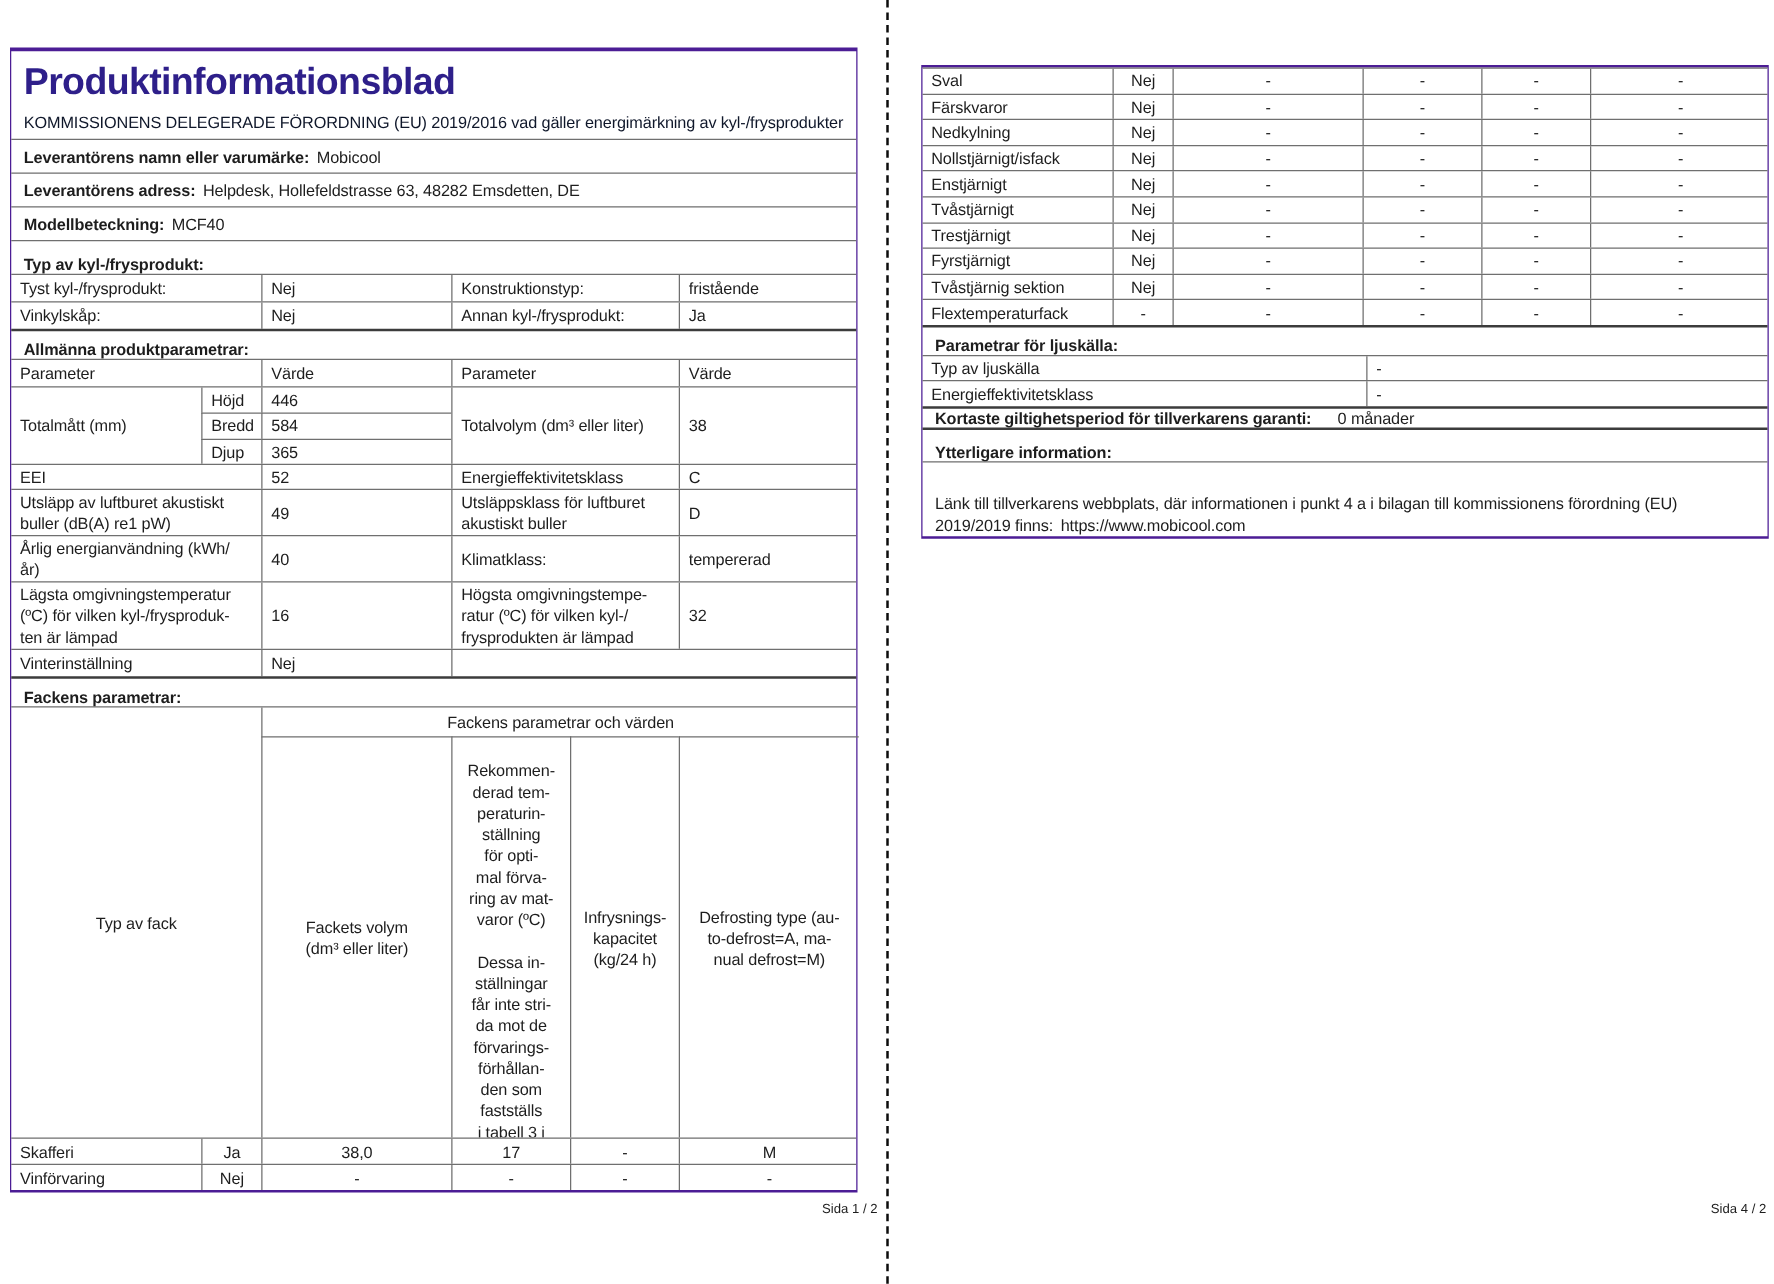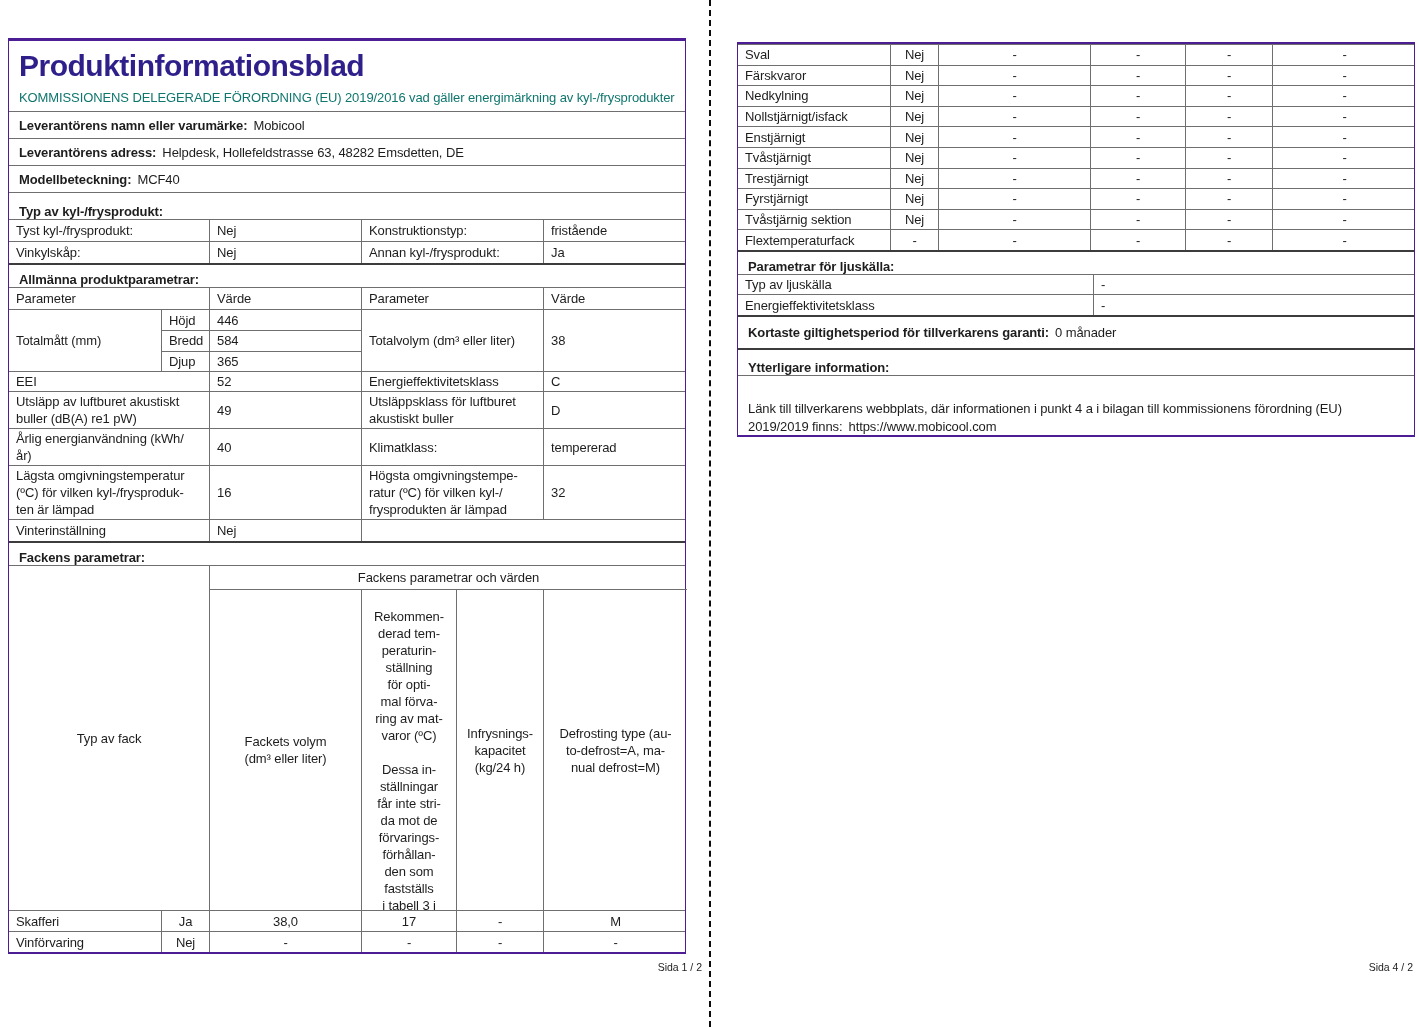--- a/index.html
+++ b/index.html
@@ -6,21 +6,21 @@
   html,body { width:1419px; height:1027px; }
   body {
     position:relative; background:#ffffff; overflow:hidden;
     font-family:"Liberation Sans","DejaVu Sans",sans-serif;
     font-size:13px; color:#1d1d1d; letter-spacing:-0.1px;
   }
   .page-divider { position:absolute; left:709px; top:0; height:1027px; width:0; border-left:2px dashed #0c0c0c; }
 
   .sheet { position:absolute; background:#fff; border:1px solid #4c1d95; }
   #page1 { left:8px; top:38px; width:678px; border-top-width:3px; border-bottom-width:2px; }
-  #page2 { left:737px; top:42px; width:678px; border-top-width:2px; border-bottom-width:2px; }
+  #page2 { left:737px; top:52px; width:678px; border-top-width:2px; border-bottom-width:2px; }
 
   .row { border-top:1px solid #6f6f6f; position:relative; }
   .row.first { border-top:none; }
   .row.section { border-top:2px solid #3c3c3c; }
   .rpt { display:block; }
 
   .g { display:grid; }
   .cols4     { grid-template-columns:200px 152px 182px 144px; }
   .cols-dims { grid-template-columns:152px 48px 152px 182px 144px; grid-template-rows:repeat(3,1fr); height:62px; }
   .cols-fkh  { grid-template-columns:200px 152px 95px 87px 144px; grid-template-rows:23px 1fr; height:345px; }
@@ -28,26 +28,26 @@
   .cols-light{ grid-template-columns:355px 323px; }
 
   .cell { display:flex; align-items:center; padding:1px 7px; white-space:pre-line; overflow:hidden; line-height:17px; min-width:0; }
   .vl  { border-left:1px solid #6f6f6f; }
   .bt  { border-top:1px solid #6f6f6f; }
   .ctr { justify-content:center; text-align:center; }
   .topal { align-items:flex-start; padding-top:18px; }
   .b   { font-weight:bold; }
 
   .h21 { height:21px; } .h22 { height:22px; } .h24 { height:24px; }
-  .h27 { height:27px; } .h28 { height:33px; } .h47 { height:60px; }
+  .h27 { height:27px; } .h28 { height:17px;gap:15px; } .h47 { height:60px; }
   .h206 { height:20.6px; } .h205 { height:20.5px; }
 
   .titleblock { height:70px; padding:6px 10px 0 10px; overflow:hidden; }
   .titleblock h1 { font-size:30px; line-height:38px; font-weight:bold; color:#2e1f8a; letter-spacing:-0.5px; }
-  .titleblock p { margin-top:5px; font-size:13px; color:#0f766e; }
+  .titleblock p { margin-top:5px; font-size:13px; color:#0f172a; }
 
   .kv { display:flex; align-items:center; padding:0 10px; }
   .kv .val { margin-left:6px; }
   .hdr { display:flex; align-items:flex-end; padding:0 10px; font-weight:bold; }
 
   .dim-label  { grid-area:1/1/4/2;text-align:center; }
   .vol-label  { grid-area:1/4/4/5; }
   .vol-value  { grid-area:1/5/4/6; }
 
   .fk-type  { grid-area:1/1/3/2; }

